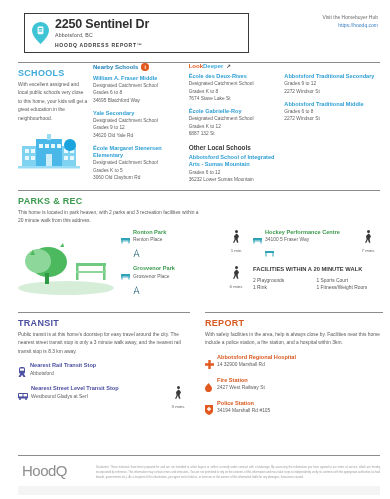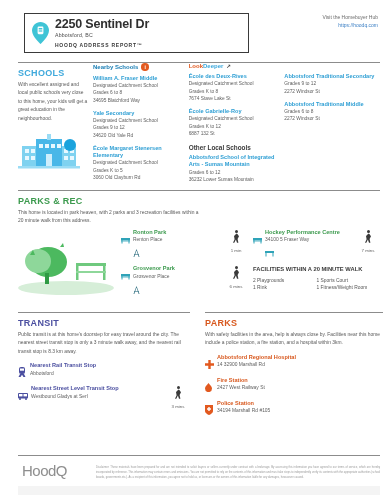--- a/index.html
+++ b/index.html
@@ -363,21 +363,21 @@
             <div>1 Sports Court</div>
             <div>1 Fitness/Weight Room</div>
           </div>
         </div>
       </div>
     </div>
   </div>
 
   <div class="sect" id="safety">
     <div class="rule"></div>
-    <div class="sect-title">PARKS</div>
+    <div class="sect-title">REPORT</div>
     <div class="sect-blurb">With safety facilities in the area, help is always close by. Facilities near this home include a police station, a fire station, and a hospital within 3km.</div>
     <div style="margin-top:6px;">
       <div class="poi sf">
         <div class="poi-ic">
           <svg width="9" height="9" viewBox="0 0 9 9">
               <path d="M3.3 0h2.4v3.3H9v2.4H5.7V9H3.3V5.7H0V3.3h3.3z" fill="#e2591f"></path>
             </svg>
         </div>
         <div class="poi-tx">
           <div class="poi-n">Abbotsford Regional Hospital</div>

